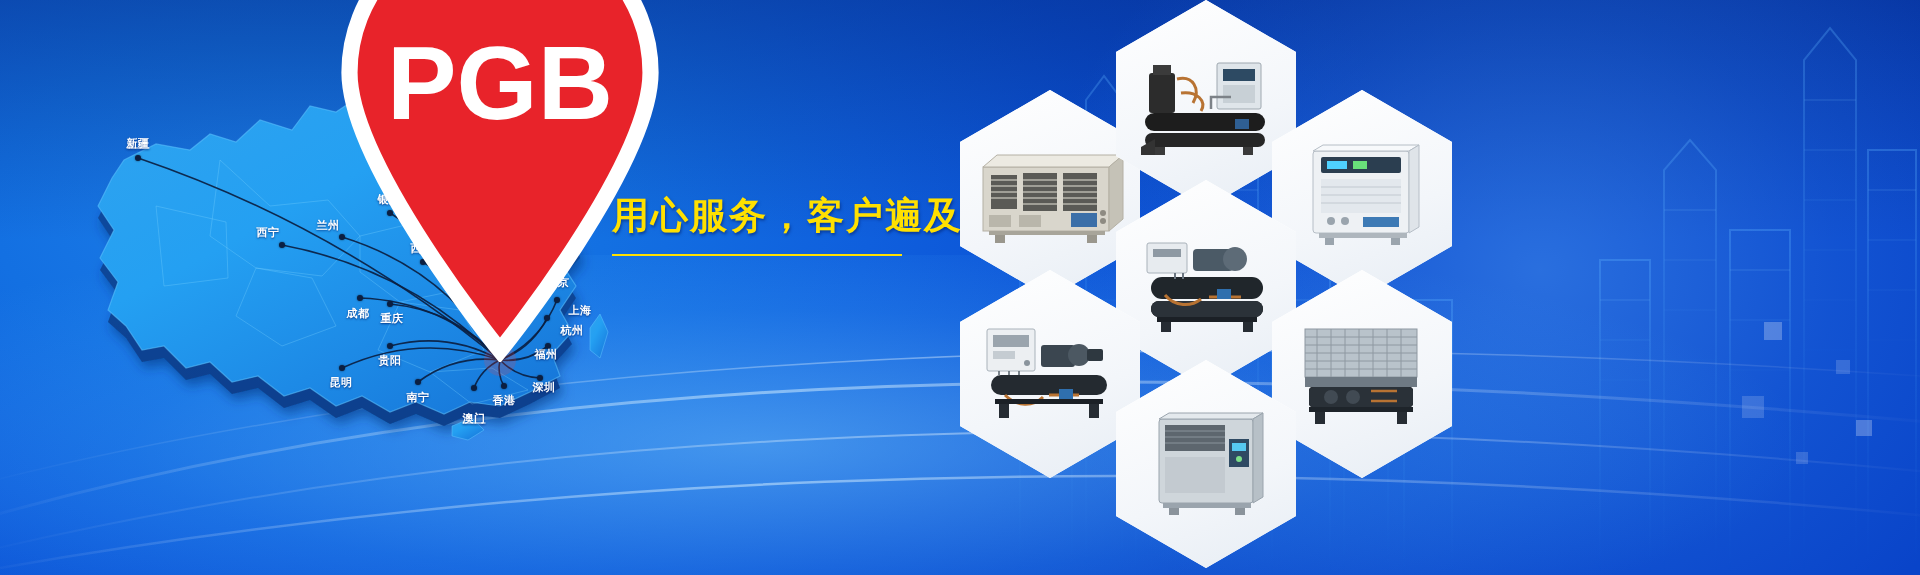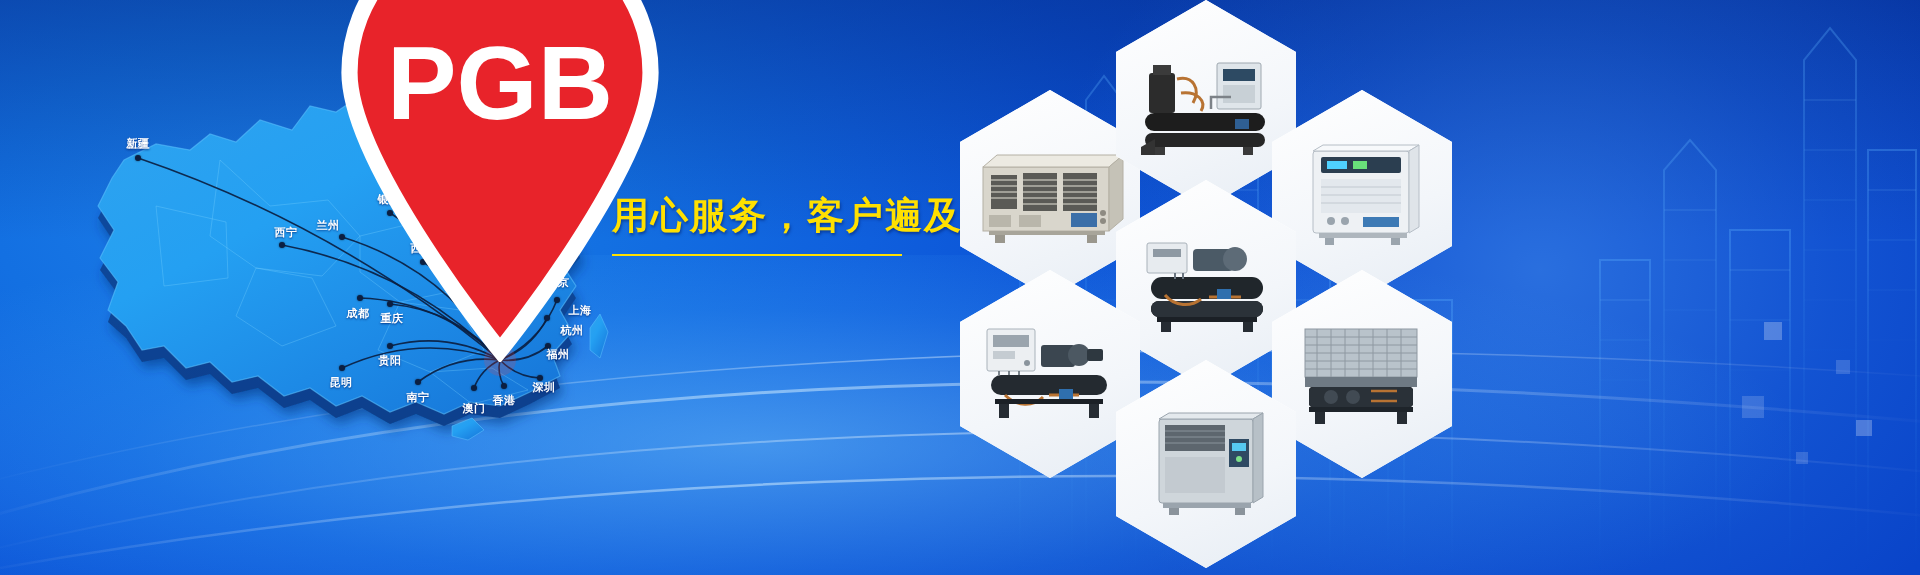--- a/index.html
+++ b/index.html
@@ -318,21 +318,21 @@
         <div class="city-label" style="left: 448px; top: 170px;">北京</div>
         <div class="city-dot" style="left: 461px; top: 196px;"></div>
         <div class="city-label" style="left: 489px; top: 182px;">天津</div>
         <div class="city-dot" style="left: 330px; top: 203px;"></div>
         <div class="city-label" style="left: 329px; top: 189px;">银川</div>
         <div class="city-dot" style="left: 394px; top: 215px;"></div>
         <div class="city-label" style="left: 392px; top: 202px;">太原</div>
         <div class="city-dot" style="left: 282px; top: 227px;"></div>
         <div class="city-label" style="left: 268px; top: 215px;">兰州</div>
         <div class="city-dot" style="left: 222px; top: 235px;"></div>
-        <div class="city-label" style="left: 226px; top: 222px;">西宁</div>
+        <div class="city-label" style="left: 208px; top: 222px;">西宁</div>
         <div class="city-dot" style="left: 363px; top: 252px;"></div>
         <div class="city-label" style="left: 362px; top: 238px;">西安</div>
         <div class="city-dot" style="left: 416px; top: 246px;"></div>
         <div class="city-label" style="left: 418px; top: 232px;">郑州</div>
         <div class="city-dot" style="left: 455px; top: 226px;"></div>
         <div class="city-label" style="left: 460px; top: 212px;">济南</div>
         <div class="city-dot" style="left: 446px; top: 262px;"></div>
         <div class="city-label" style="left: 455px; top: 252px;">合肥</div>
         <div class="city-dot" style="left: 473px; top: 268px;"></div>
         <div class="city-label" style="left: 498px; top: 272px;">南京</div>
@@ -348,27 +348,27 @@
         <div class="city-label" style="left: 332px; top: 308px; text-align: center;">重庆</div>
         <div class="city-dot" style="left: 300px; top: 288px;"></div>
         <div class="city-label" style="left: 298px; top: 303px;">成都</div>
         <div class="city-dot" style="left: 330px; top: 336px;"></div>
         <div class="city-label" style="left: 330px; top: 350px;">贵阳</div>
         <div class="city-dot" style="left: 282px; top: 358px;"></div>
         <div class="city-label" style="left: 281px; top: 372px;">昆明</div>
         <div class="city-dot" style="left: 358px; top: 372px;"></div>
         <div class="city-label" style="left: 358px; top: 387px;">南宁</div>
         <div class="city-dot" style="left: 414px; top: 378px;"></div>
-        <div class="city-label" style="left: 414px; top: 398px;">澳门</div>
+        <div class="city-label" style="left: 414px; top: 408px; text-decoration: underline;">澳门</div>
         <div class="city-dot" style="left: 444px; top: 376px;"></div>
         <div class="city-label" style="left: 444px; top: 390px;">香港</div>
         <div class="city-dot" style="left: 480px; top: 368px;"></div>
         <div class="city-label" style="left: 484px; top: 377px;">深圳</div>
         <div class="city-dot" style="left: 488px; top: 336px;"></div>
-        <div class="city-label" style="left: 498px; top: 344px;">福州</div>
+        <div class="city-label" style="left: 486px; top: 344px;">福州</div>
       </div>
 
     <div class="hub-marker" style="left:440px; top:352px;">
       <svg width="30" height="38" viewBox="0 0 30 38">
         <path d="M15 37 C15 37 28 21 28 13 A13 13 0 1 0 2 13 C2 21 15 37 15 37 Z" fill="#e8232a" stroke="#ffffff" stroke-width="1.4"></path>
         <text x="15" y="17" text-anchor="middle" font-family="Liberation Sans, sans-serif" font-size="9" font-weight="bold" fill="#ffffff" id="hub-label">PGB</text>
       </svg>
     </div>
   </div>
 

